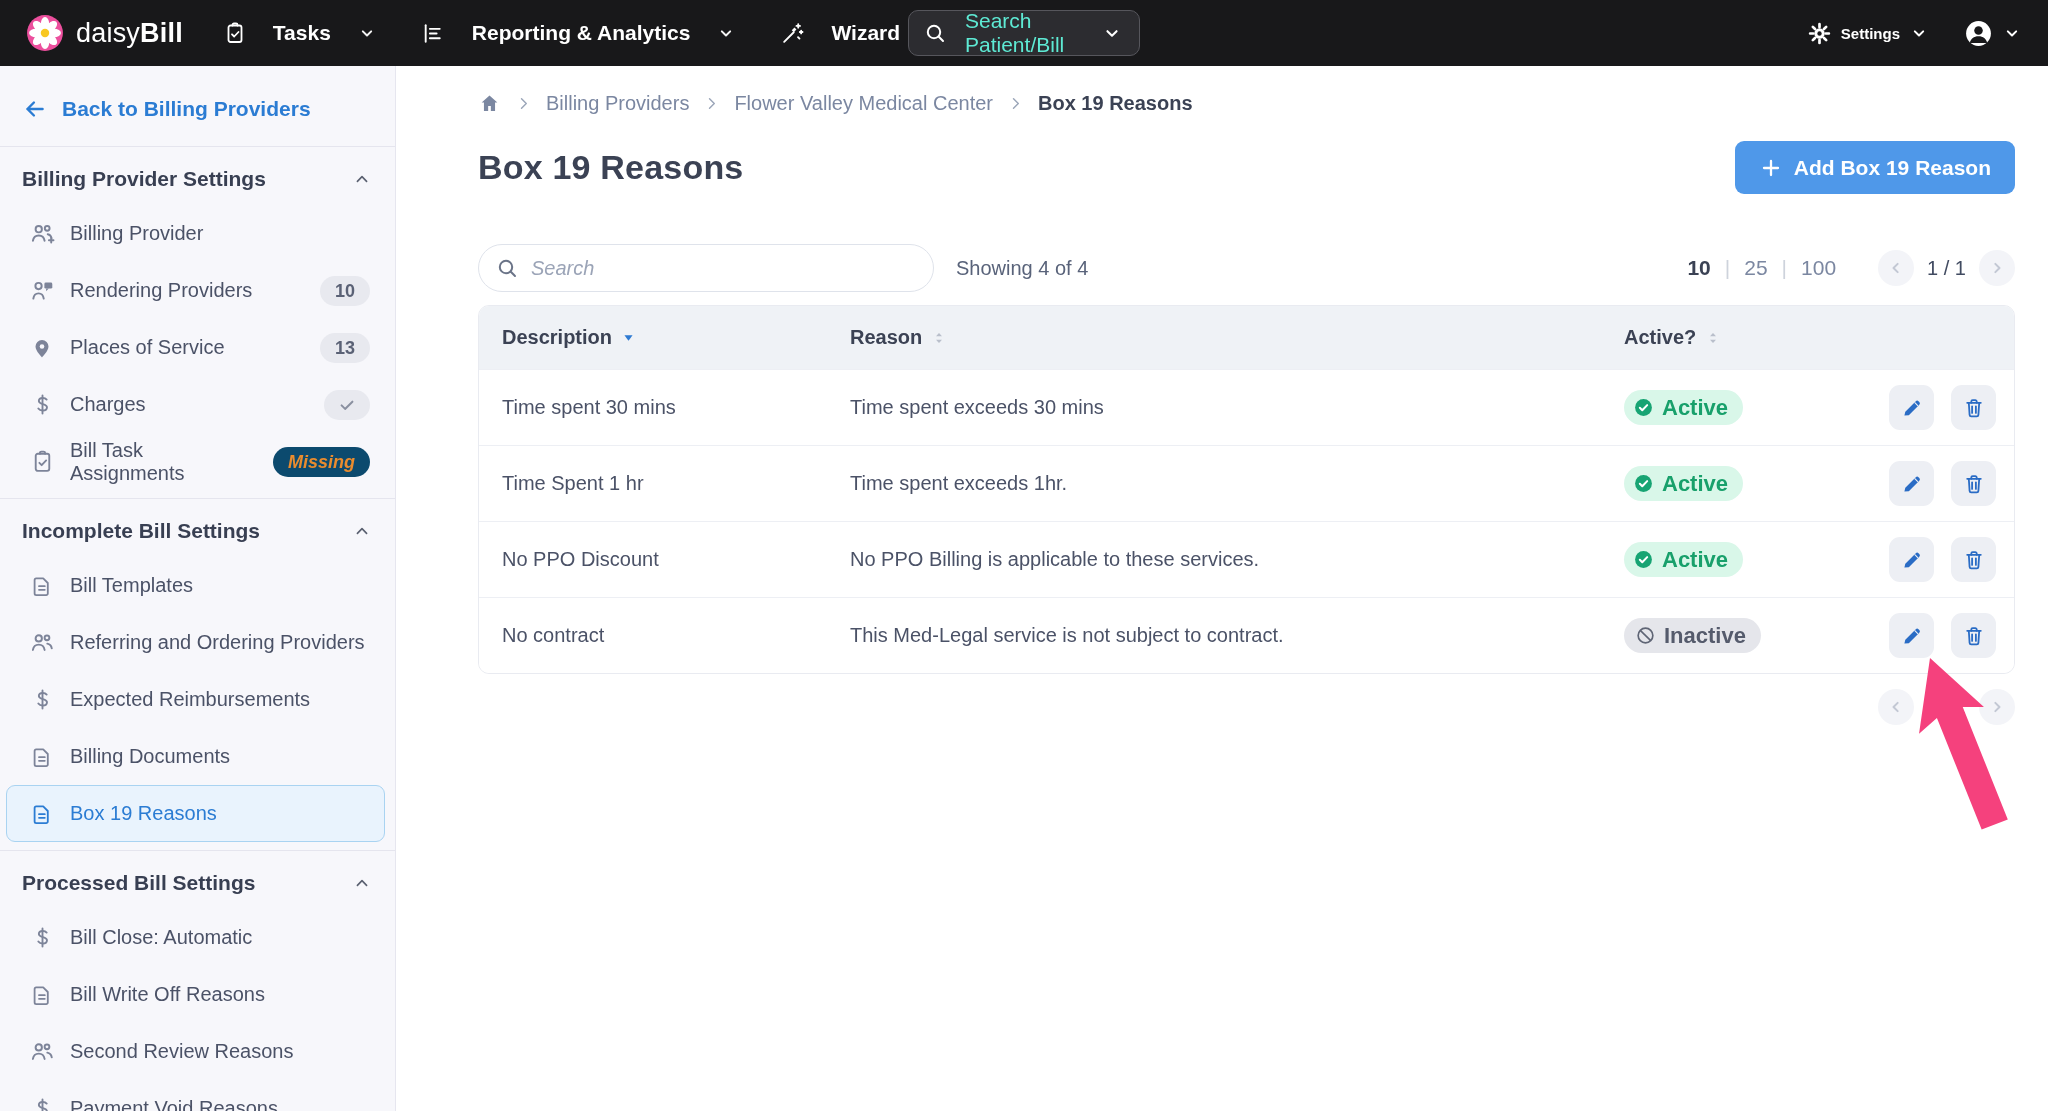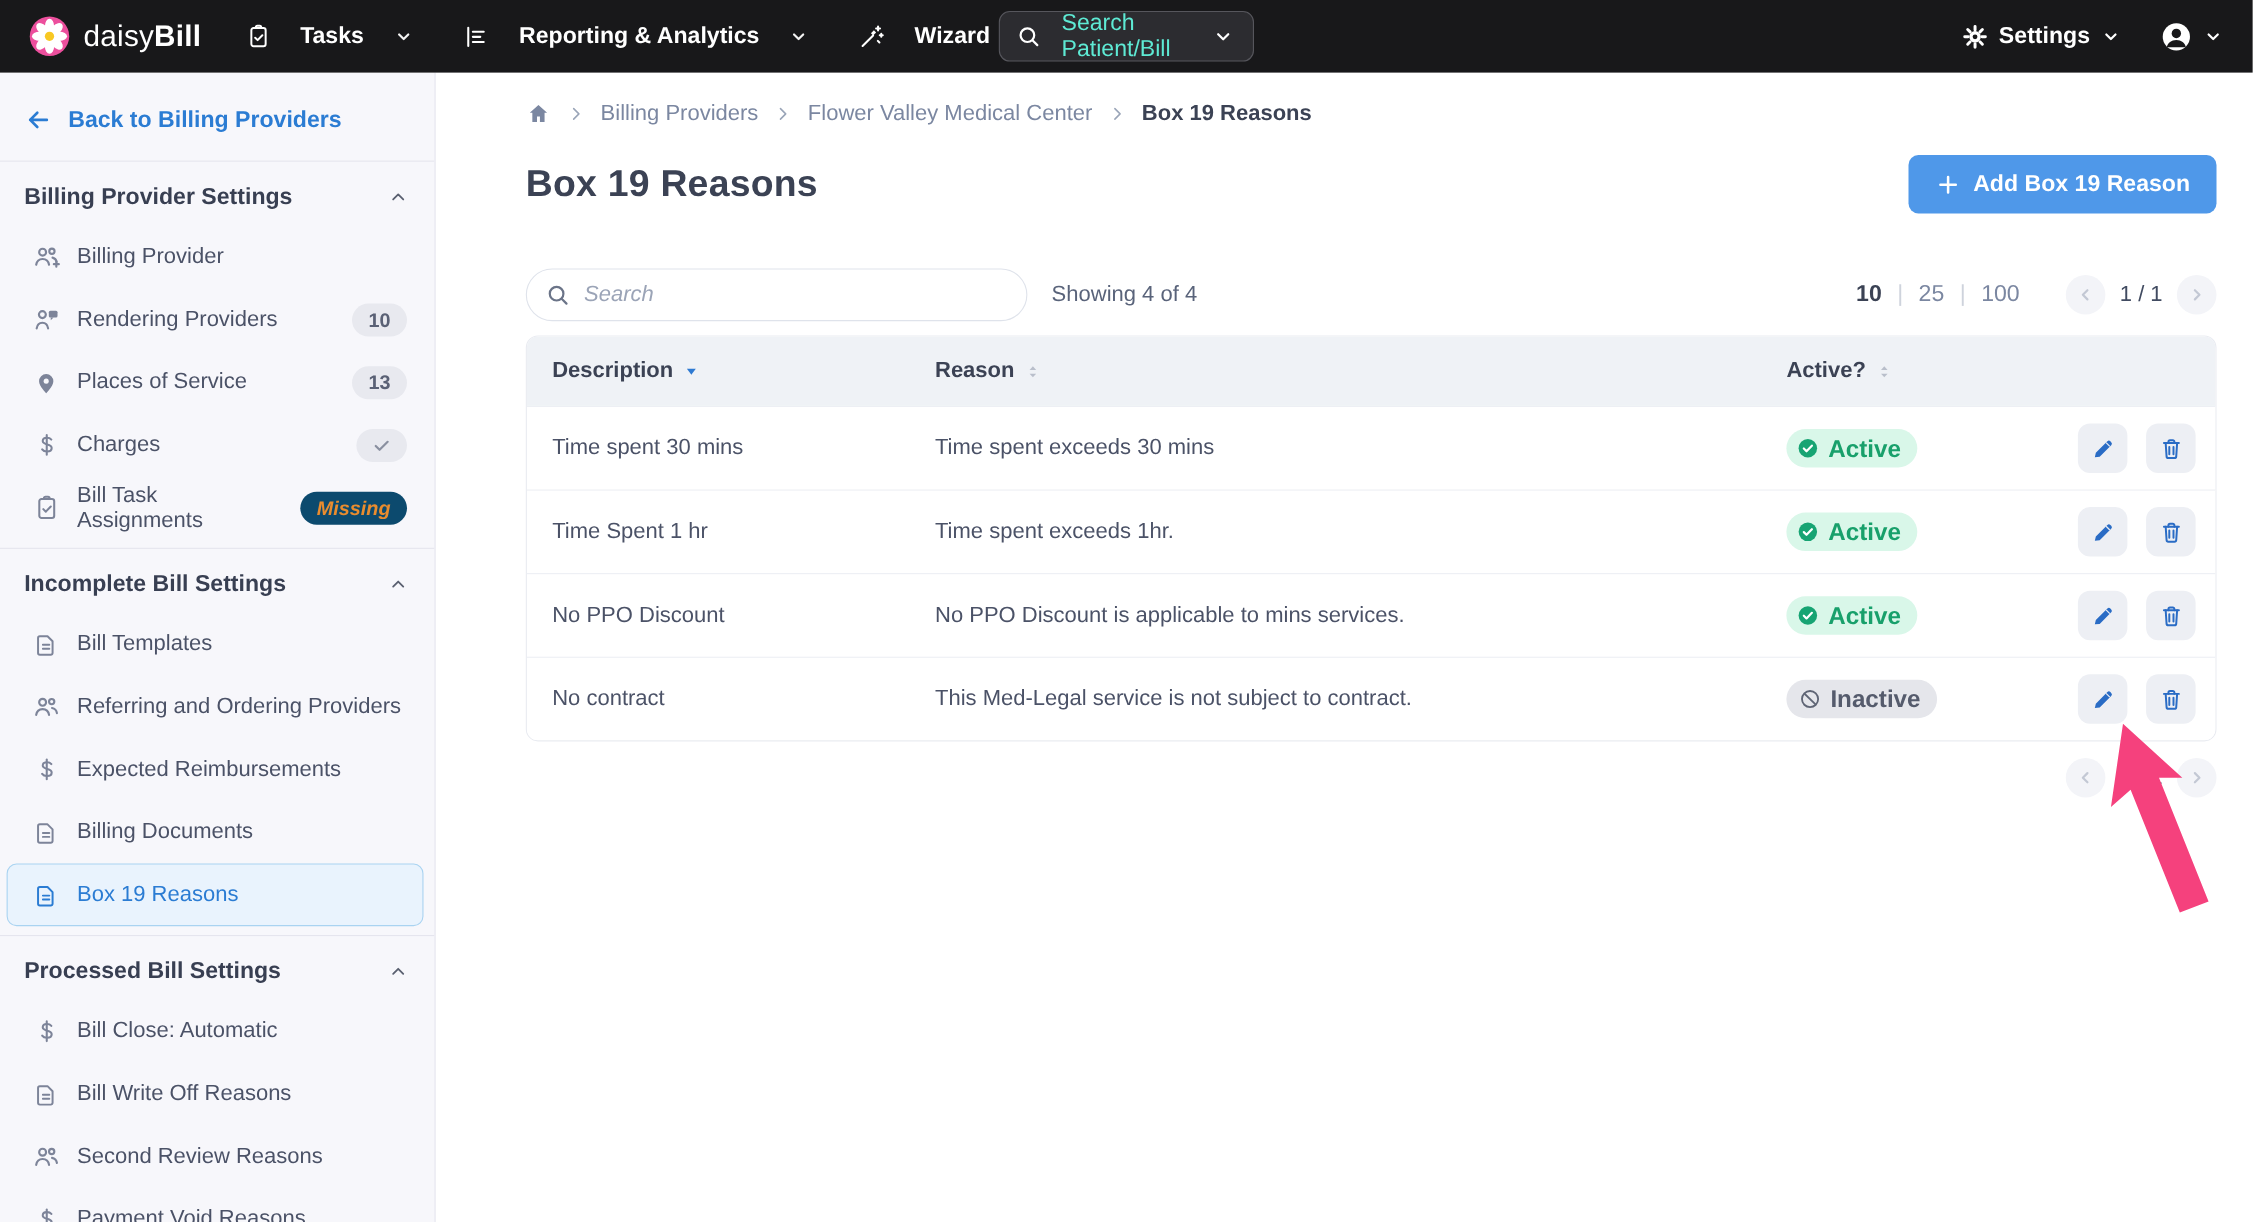--- a/index.html
+++ b/index.html
@@ -19,21 +19,21 @@
   .brand-name .thin{font-weight:400;} .brand-name .bold{font-weight:700;}
   .topnav{display:flex; align-items:center; gap:44px;}
   .nav-item{display:flex; align-items:center; gap:26px; font-size:21px; font-weight:600; cursor:pointer;}
   .nav-item .chev{opacity:.95;}
   .tb-search{position:absolute; left:50%; top:50%; transform:translate(-50%,-50%);
     display:flex; align-items:center; gap:18px; width:232px; height:46px;
     background:#2c2c30; border:1px solid #56565c; border-radius:10px; padding:0 16px 0 14px;
     font-size:21px; color:#5eead4; cursor:pointer;}
   .tb-search .lbl{flex:1;}
   .tb-right{margin-left:auto; display:flex; align-items:center; gap:34px;}
-  .tb-settings{display:flex; align-items:center; gap:9px; font-size:21px; font-weight:600; cursor:pointer;}
+  .tb-settings{display:flex; align-items:center; gap:9px; font-size:15px; font-weight:600; cursor:pointer;}
   .tb-user{display:flex; align-items:center; gap:8px; cursor:pointer;}
 
   
   .shell{display:flex; height:1045px;gap:45px;}
 
   
   .sidebar{width:396px; background:#f7f7fb; border-right:1px solid #e6e6ef; overflow:hidden; flex:none;}
   .back-link{display:flex; align-items:center; gap:14px; color:var(--link); font-size:21px; font-weight:600;
     padding:30px 20px 24px 22px; cursor:pointer;}
   .sb-divider{height:1px; background:#e5e5ee;}
@@ -591,21 +591,21 @@
                     <path d="M9.3 6.8V5.6a1.4 1.4 0 0 1 1.4-1.4h2.6a1.4 1.4 0 0 1 1.4 1.4v1.2"></path>
                     <path d="M6.8 6.8l.8 12.1a1.6 1.6 0 0 0 1.6 1.5h5.6a1.6 1.6 0 0 0 1.6-1.5l.8-12.1"></path>
                     <path d="M10.1 10.3v6.6M13.9 10.3v6.6"></path>
                   </svg>
                 </span>
               </button>
             </div>
           </div>
           <div class="trow">
             <div class="td">No PPO Discount</div>
-            <div class="td">No PPO Discount is applicable to mins services.</div>
+            <div class="td">No PPO Billing is applicable to these services.</div>
             <div><span class="badge active">
                 <span>
                   <svg width="21" height="21" viewBox="0 0 24 24">
                     <circle cx="12" cy="12" r="9.6" fill="#17a473"></circle>
                     <path d="M7.8 12.3l2.8 2.8 5.6-5.8" fill="none" stroke="#fff" stroke-width="2.3" stroke-linecap="round" stroke-linejoin="round"></path>
                   </svg>
                 </span>
                 <span>Active</span>
               </span></div>
             <div class="row-actions">

